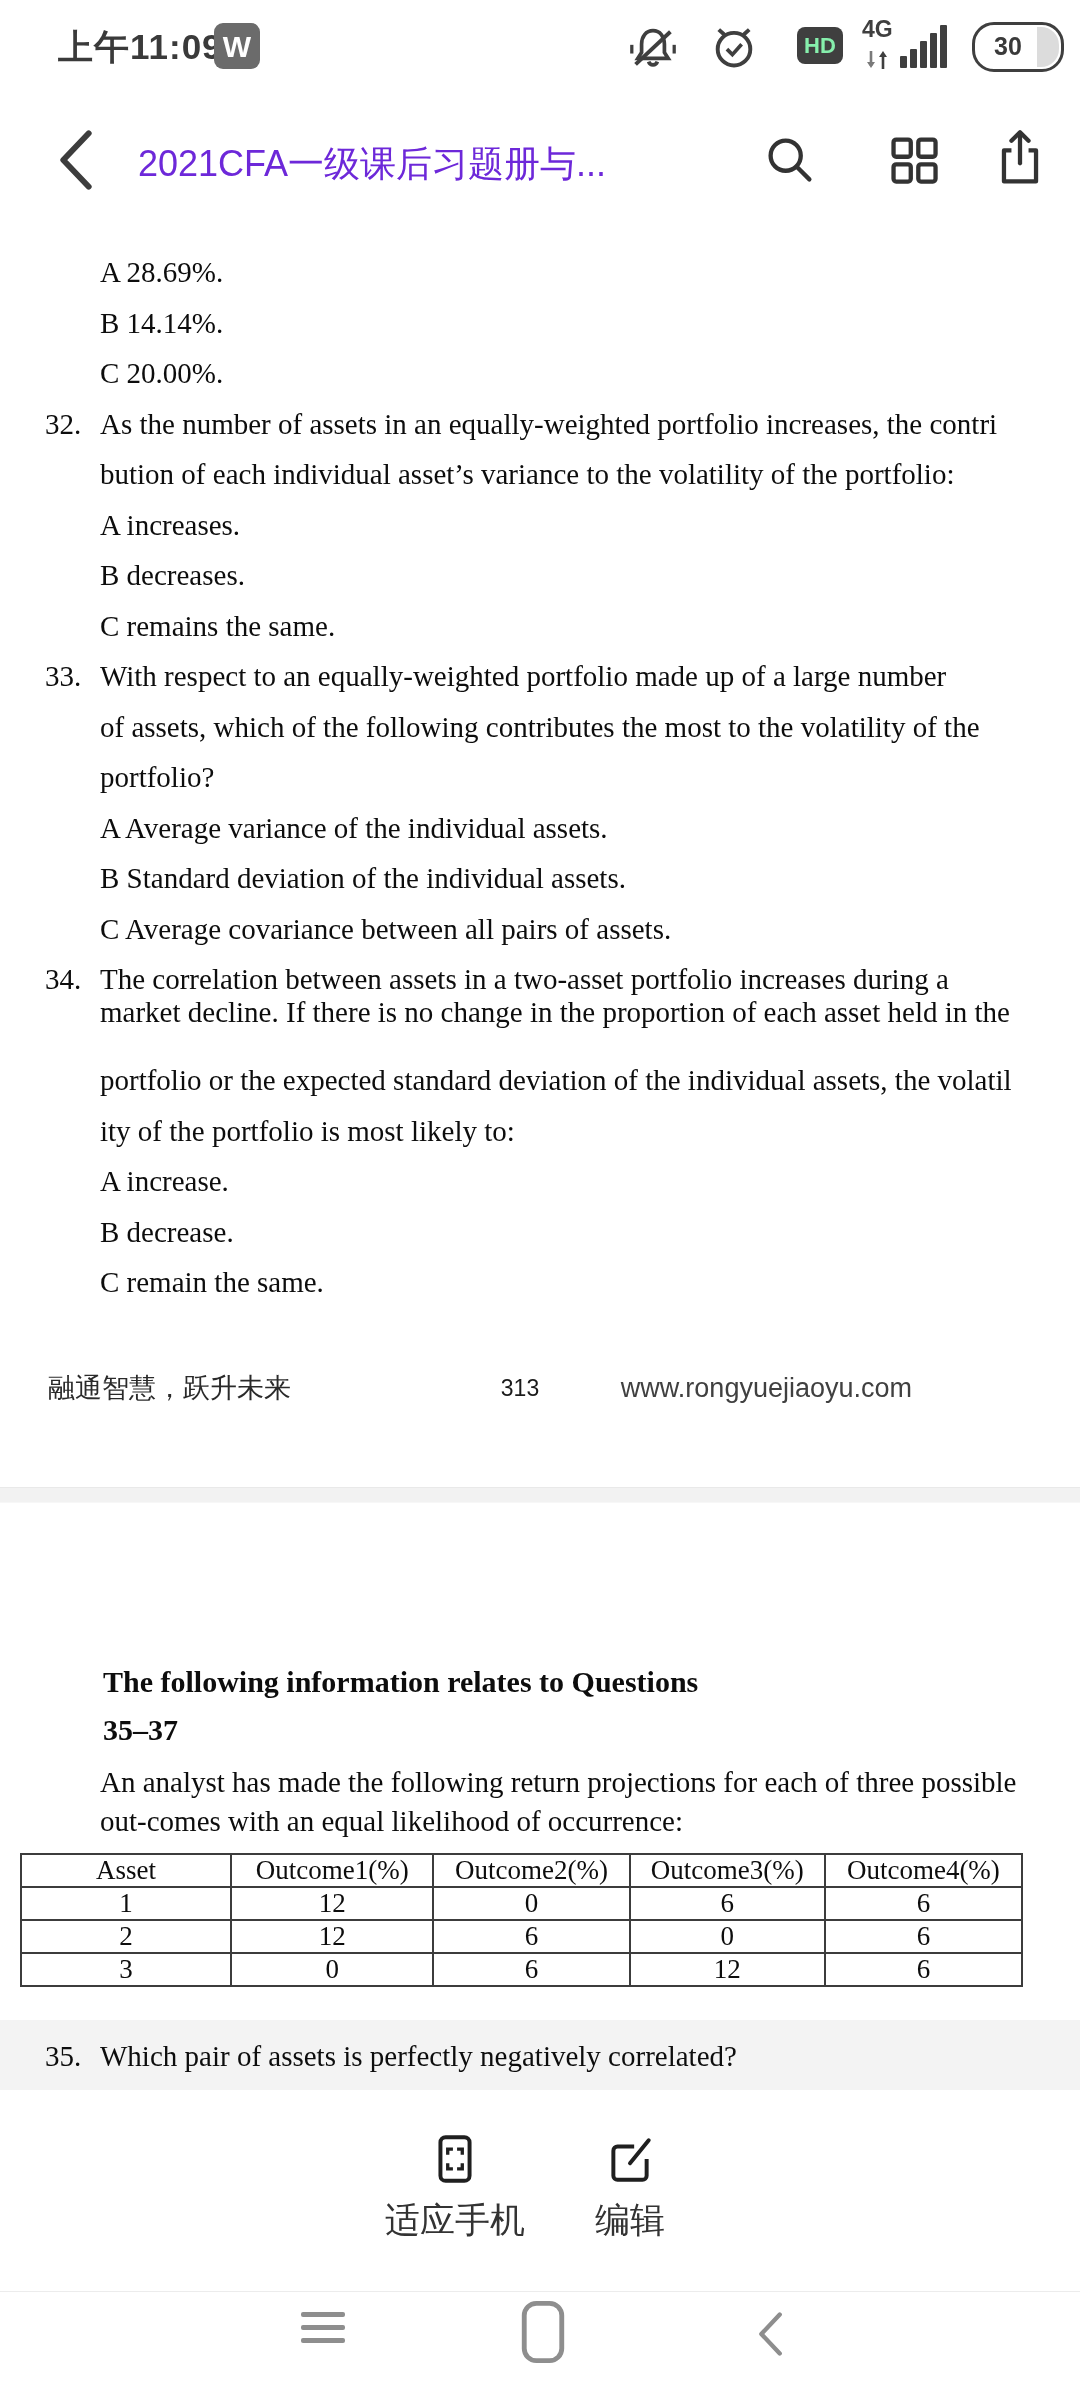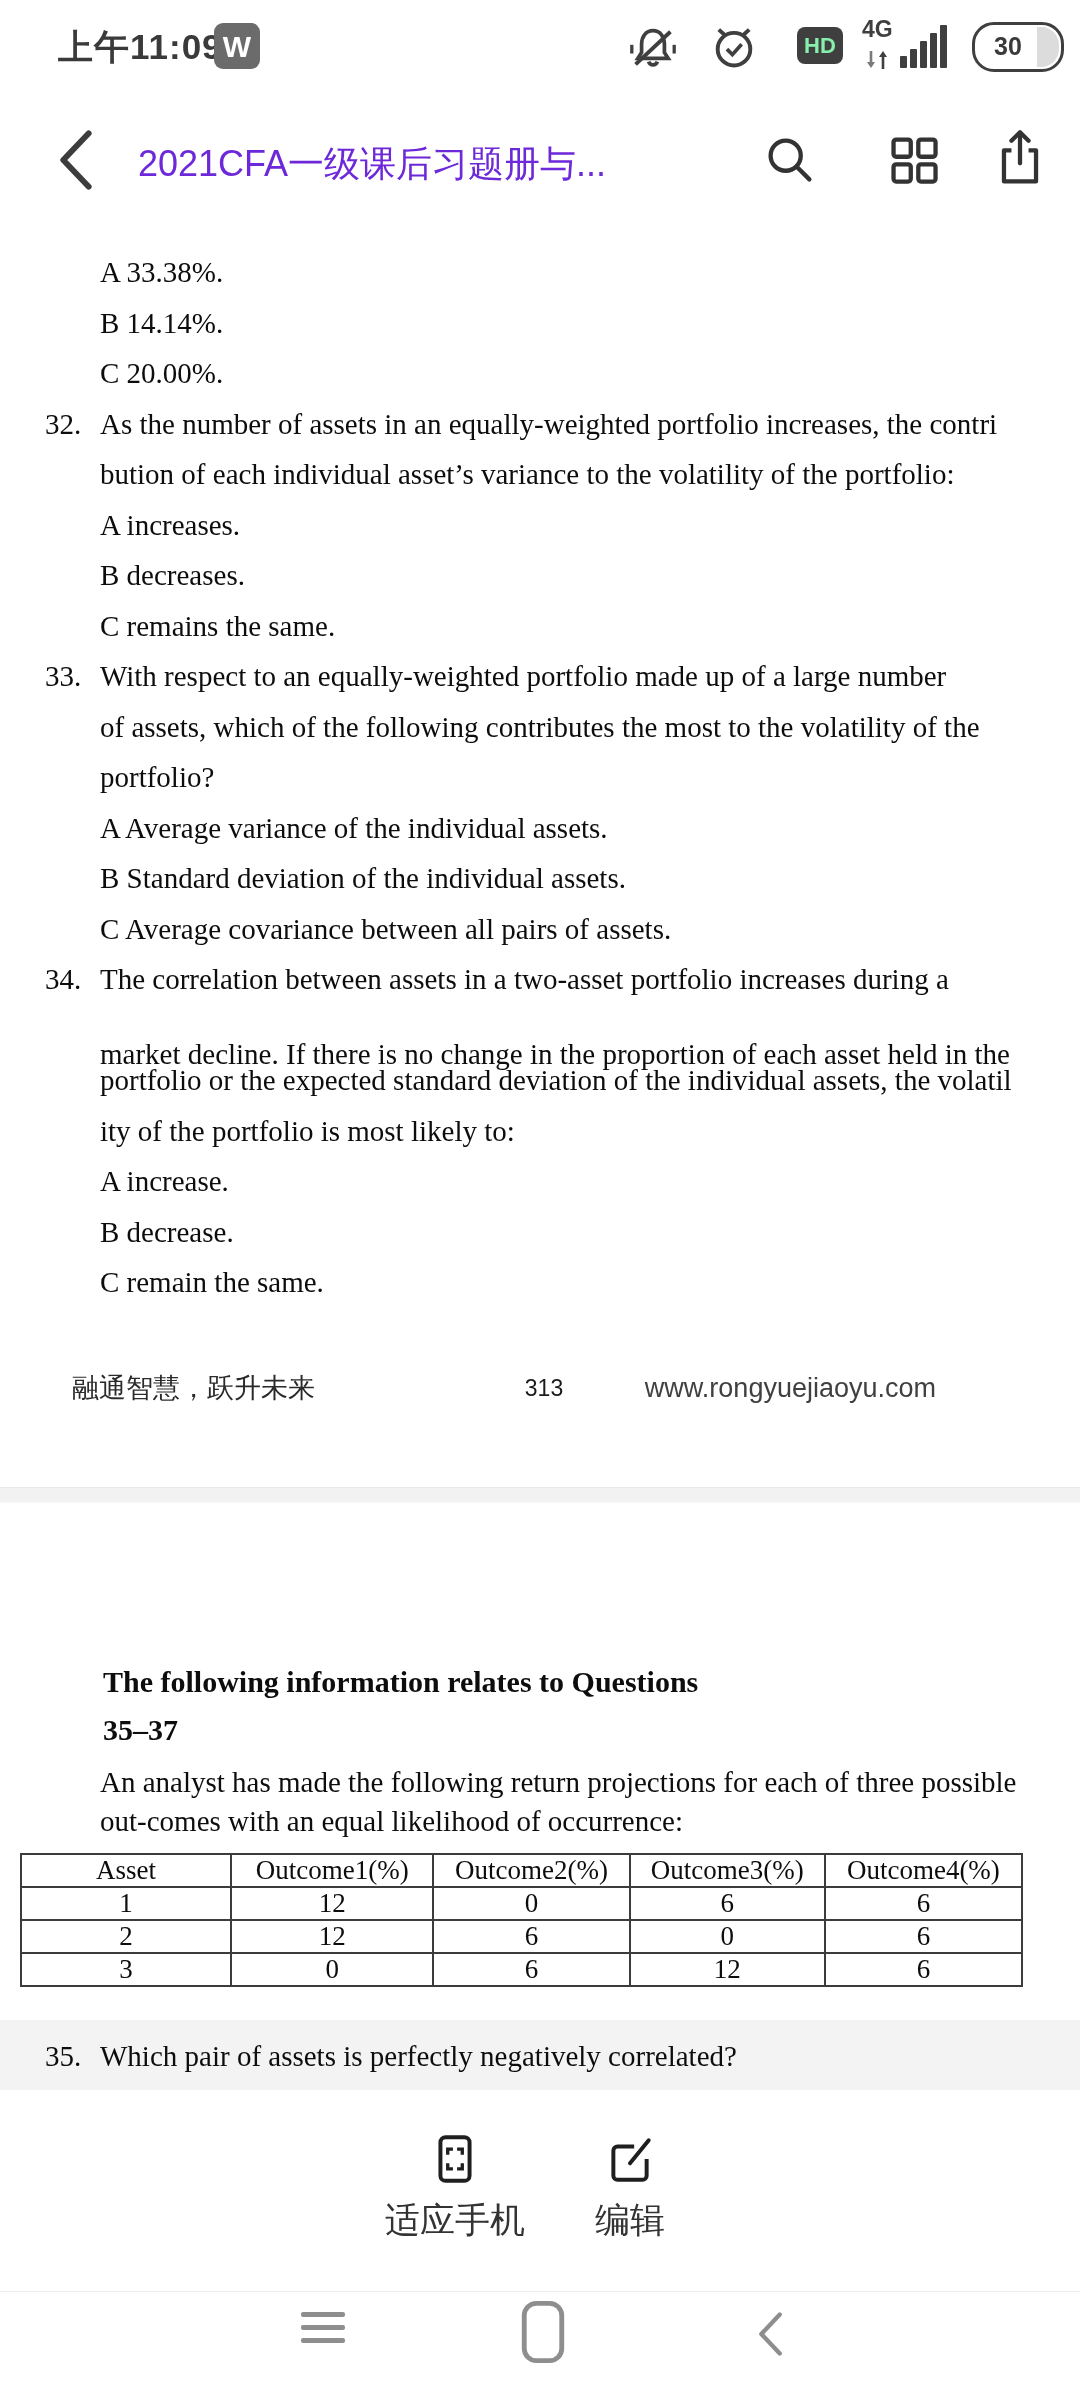--- a/index.html
+++ b/index.html
@@ -22,21 +22,21 @@
   .battery .empty{position:absolute;right:2px;top:2px;bottom:2px;width:22px;background:#dcdcdc;border-radius:0 18px 18px 0;}
   .battery .blvl{position:absolute;left:0;right:20px;top:0;bottom:0;text-align:center;line-height:42px;font-size:25px;font-weight:600;color:#3a3a3a;}
   
   .appbar{position:absolute;left:0;top:90px;width:1080px;height:145px;background:#fff;}
   .appbar .back{position:absolute;left:48px;top:30px;width:56px;height:80px;color:#3d3d3d;}
   .apptitle{position:absolute;left:138px;top:0;height:145px;line-height:148px;font-size:36px;color:#6d28d9;white-space:nowrap;}
   .abico{position:absolute;top:42px;color:#333;}
   .p1line{position:absolute;left:45px;right:30px;height:50px;line-height:50px;font-size:29px;white-space:nowrap;
           font-family:"Liberation Serif",serif;color:#0d0d0d;}
   .qnum{display:inline-block;width:55px;}
-  .pagefooter{position:absolute;left:0;top:1362px;width:978px;height:52px;line-height:52px;margin-left:24px;}
+  .pagefooter{position:absolute;left:0;top:1362px;width:978px;height:52px;line-height:52px;}
   .pf-left{position:absolute;left:48px;font-size:27px;font-family:"Liberation Serif",serif;color:#2a2a2a;}
   .pf-num{position:absolute;left:480px;width:80px;text-align:center;font-size:23px;color:#1a1a1a;}
   .pf-right{position:absolute;right:66px;font-size:27px;color:#404040;}
   .pagegap{position:absolute;left:0;top:1487px;width:1080px;height:14px;background:#f2f2f2;
            border-top:1px solid #e9e9e9;border-bottom:1px solid #f7f7f7;}
   .p2head{position:absolute;left:103px;height:44px;line-height:44px;font-size:30px;font-weight:bold;
           font-family:"Liberation Serif",serif;color:#0d0d0d;white-space:nowrap;}
   .p2para{position:absolute;left:100px;height:40px;line-height:40px;font-size:29px;
           font-family:"Liberation Serif",serif;color:#0d0d0d;white-space:nowrap;}
   .rtable{position:absolute;left:20px;top:1853px;width:1003px;border-collapse:collapse;
@@ -137,36 +137,36 @@
     <span class="abico" style="left:992px;top:38px;">
       <svg width="56" height="62" viewBox="0 0 52 58" fill="none" stroke="currentColor">
         <path d="M18,21 H11 V50 H41 V21 H34" stroke-width="4" stroke-linejoin="round"></path>
         <line x1="26" y1="33" x2="26" y2="5" stroke-width="4" stroke-linecap="round"></line>
         <polyline points="18,12 26,4 34,12" stroke-width="4" stroke-linecap="round" stroke-linejoin="round" fill="none"></polyline>
       </svg>
     </span>
   </div>
 
   <div>
-      <div class="p1line" style="top: 247px;"><span class="qnum"></span><span>A 33.38%.</span></div>
+      <div class="p1line" style="top: 247px;"><span class="qnum"></span><span>A 28.69%.</span></div>
       <div class="p1line" style="top: 297.5px;"><span class="qnum"></span><span>B 14.14%.</span></div>
       <div class="p1line" style="top: 348px;"><span class="qnum"></span><span>C 20.00%.</span></div>
       <div class="p1line" style="top: 398.5px;"><span class="qnum">32.</span><span>As the number of assets in an equally-weighted portfolio increases, the contri</span></div>
       <div class="p1line" style="top: 449px;"><span class="qnum"></span><span>bution of each individual asset’s variance to the volatility of the portfolio:</span></div>
       <div class="p1line" style="top: 499.5px;"><span class="qnum"></span><span>A increases.</span></div>
       <div class="p1line" style="top: 550px;"><span class="qnum"></span><span>B decreases.</span></div>
       <div class="p1line" style="top: 600.5px;"><span class="qnum"></span><span>C remains the same.</span></div>
       <div class="p1line" style="top: 651px;"><span class="qnum">33.</span><span>With respect to an equally-weighted portfolio made up of a large number</span></div>
       <div class="p1line" style="top: 701.5px;"><span class="qnum"></span><span>of assets, which of the following contributes the most to the volatility of the</span></div>
       <div class="p1line" style="top: 752px;"><span class="qnum"></span><span>portfolio?</span></div>
       <div class="p1line" style="top: 802.5px;"><span class="qnum"></span><span>A Average variance of the individual assets.</span></div>
       <div class="p1line" style="top: 853px;"><span class="qnum"></span><span>B Standard deviation of the individual assets.</span></div>
       <div class="p1line" style="top: 903.5px;"><span class="qnum"></span><span>C Average covariance between all pairs of assets.</span></div>
       <div class="p1line" style="top: 954px;"><span class="qnum">34.</span><span>The correlation between assets in a two-asset portfolio increases during a</span></div>
-      <div class="p1line" style="top: 1029px;"><span class="qnum"></span><span>market decline. If there is no change in the proportion of each asset held in the</span></div>
+      <div class="p1line" style="top: 987px;"><span class="qnum"></span><span>market decline. If there is no change in the proportion of each asset held in the</span></div>
       <div class="p1line" style="top: 1055px;"><span class="qnum"></span><span>portfolio or the expected standard deviation of the individual assets, the volatil</span></div>
       <div class="p1line" style="top: 1105.5px;"><span class="qnum"></span><span>ity of the portfolio is most likely to:</span></div>
       <div class="p1line" style="top: 1156px;"><span class="qnum"></span><span>A increase.</span></div>
       <div class="p1line" style="top: 1206.5px;"><span class="qnum"></span><span>B decrease.</span></div>
       <div class="p1line" style="top: 1257px;"><span class="qnum"></span><span>C remain the same.</span></div>
     </div>
 
   <div class="pagefooter">
     <span class="pf-left">融通智慧，跃升未来</span>
     <span class="pf-num">313</span>

